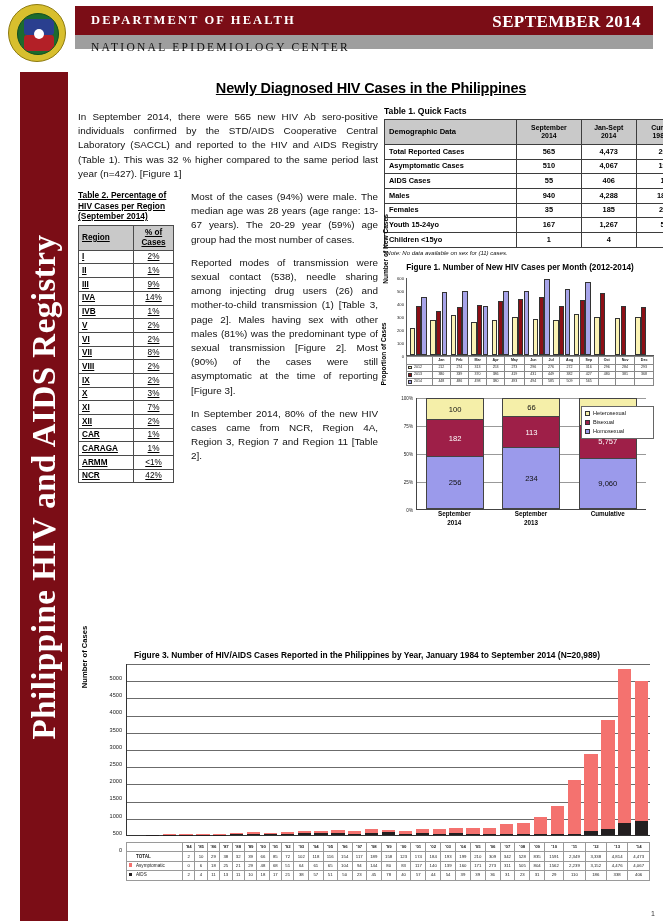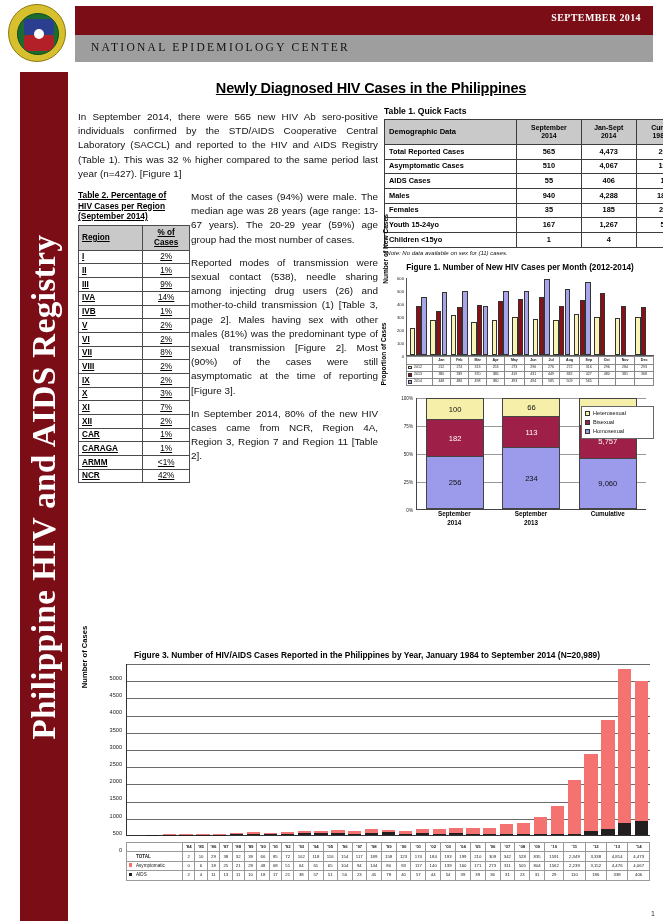--- a/index.html
+++ b/index.html
@@ -11,31 +11,31 @@
   }
   .page { position: relative; width: 663px; height: 921px; background: #fff; }
 
   
   .header { position: absolute; left: 0; top: 0; width: 663px; height: 72px; }
   .hdr-band-top {
     position: absolute; left: 75px; top: 6px; width: 578px; height: 29px;
     background: #7b0d16;
   }
   .hdr-band-bot {
-    position: absolute; left: 75px; top: 35px; width: 578px; height: 27px;
+    position: absolute; left: 75px; top: 35px; width: 578px; height: 14px;
     background: #9e9e9e;
   }
   .doh-title {
     position: absolute; left: 16px; top: 7px;
     color: #ffffff; font-size: 12.5px; font-weight: bold;
     letter-spacing: 2.1px; font-family: "Liberation Serif", serif;
   }
   .month-title {
     position: absolute; right: 12px; top: 6px;
-    color: #ffffff; font-size: 10px; font-weight: bold;
+    color: #ffffff; font-size: 17px; font-weight: bold;
     letter-spacing: 0.4px; font-family: "Liberation Serif", serif;
   }
   .nec-title {
     position: absolute; left: 16px; top: 6px;
     color: #111111; font-size: 11.5px;
     letter-spacing: 2.3px; font-family: "Liberation Serif", serif;
   }
   
   .seal {
     position: absolute; left: 8px; top: 4px; width: 58px; height: 58px;
@@ -87,21 +87,21 @@
   .body-p {
     font-size: 9.9px; line-height: 14.2px; color: #111;
     text-align: justify; margin-bottom: 9px;
   }
 
   
   .t2-cap {
     font-size: 8.4px; font-weight: bold; line-height: 10.6px;
     color: #000; margin-bottom: 3px;
   }
-  table.t2 { border-collapse: collapse; width: 112px; }
+  table.t2 { border-collapse: collapse; width: 96px; }
   table.t2 th {
     background: #c9c9c9; border: 1px solid #4b4b4b;
     font-size: 8.2px; font-weight: bold; padding: 2px 3px;
     text-align: center; line-height: 10px;
   }
   table.t2 th.rg { text-align: left; }
   table.t2 td {
     border: 1px solid #4b4b4b; font-size: 8.2px; padding: 1.6px 3px;
     line-height: 9.5px;
   }
@@ -266,20 +266,21 @@
     font-size: 7px; color: #333;
   }
 </style>
 </head>
 <body>
 
 <div class="page">
 
   <div class="header">
     <div class="hdr-band-top">
+      <div class="doh-title">DEPARTMENT OF HEALTH</div>
       <div class="month-title">SEPTEMBER 2014</div>
     </div>
     <div class="hdr-band-bot">
       <div class="nec-title">NATIONAL EPIDEMIOLOGY CENTER</div>
     </div>
     <div class="seal">
       <div class="seal-inner">
         <div class="seal-blue"></div>
         <div class="seal-red"></div>
         <div class="seal-dot"></div>

